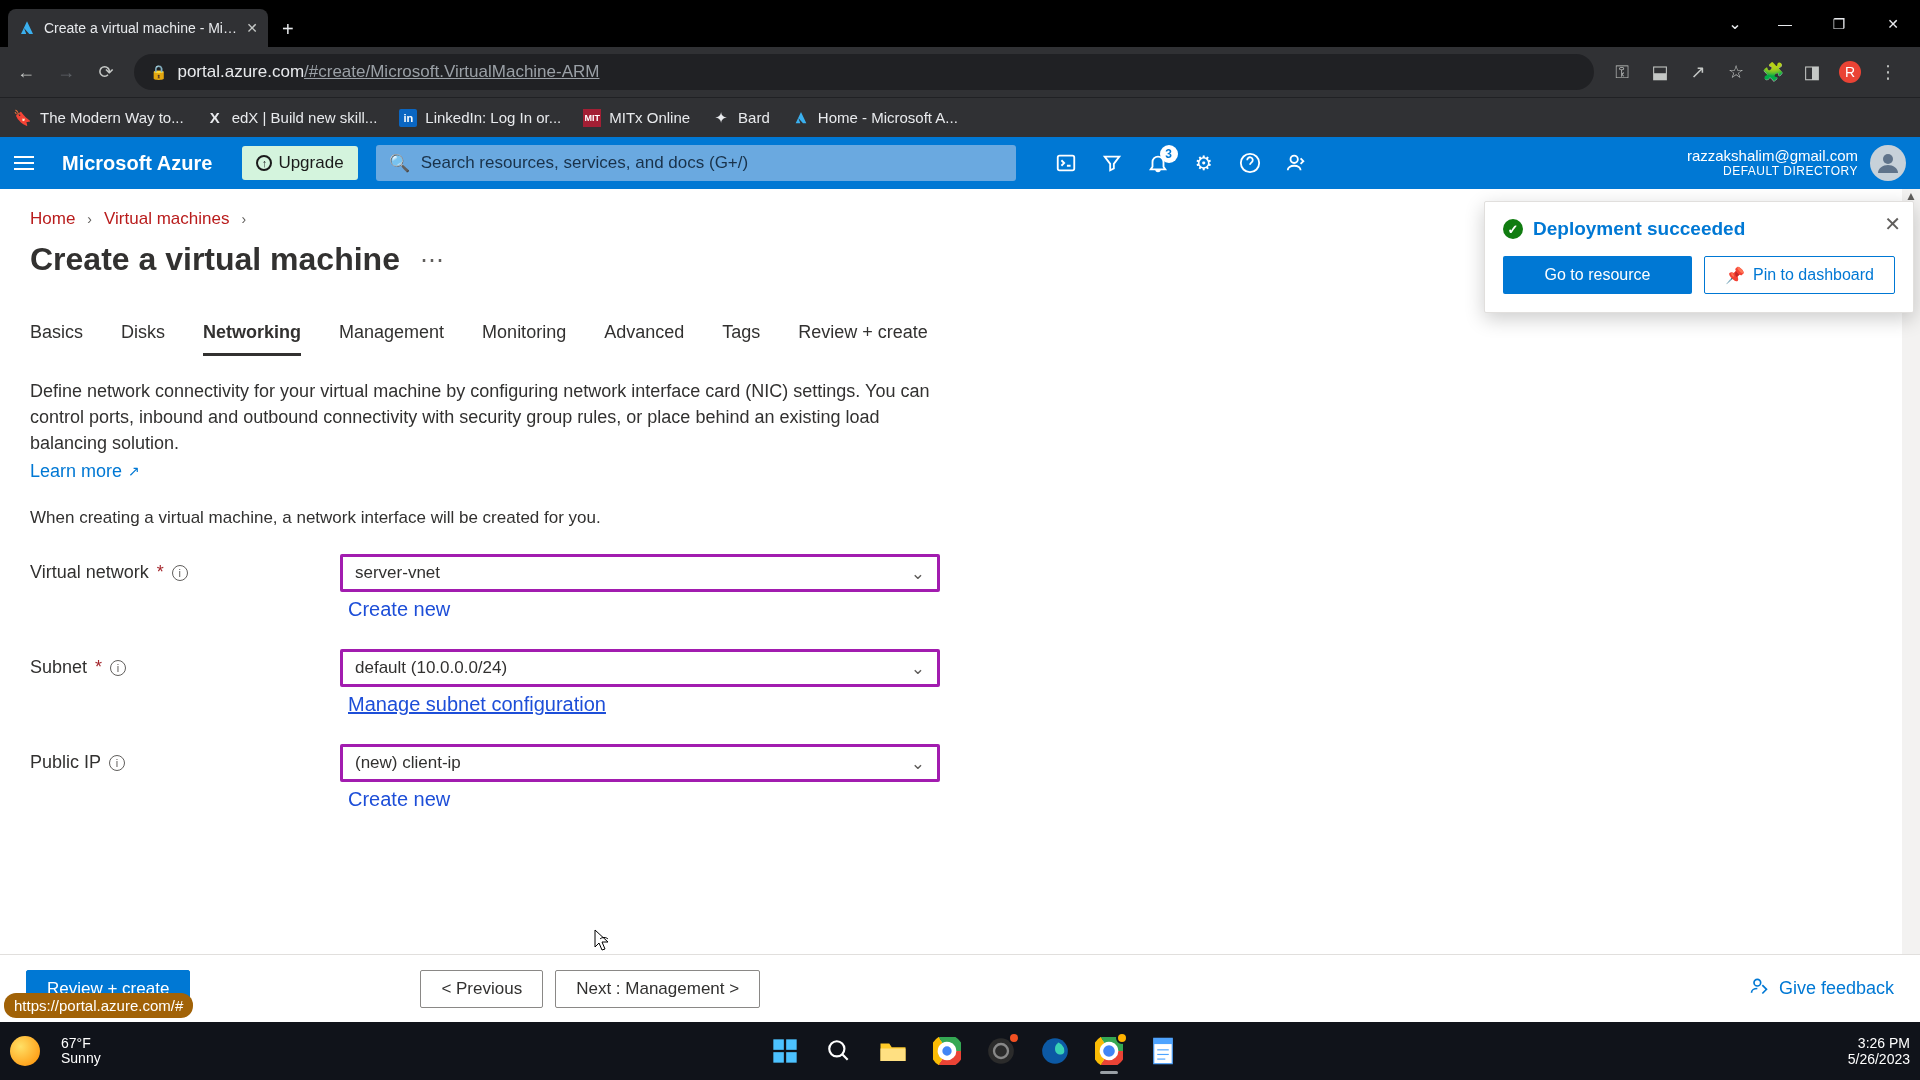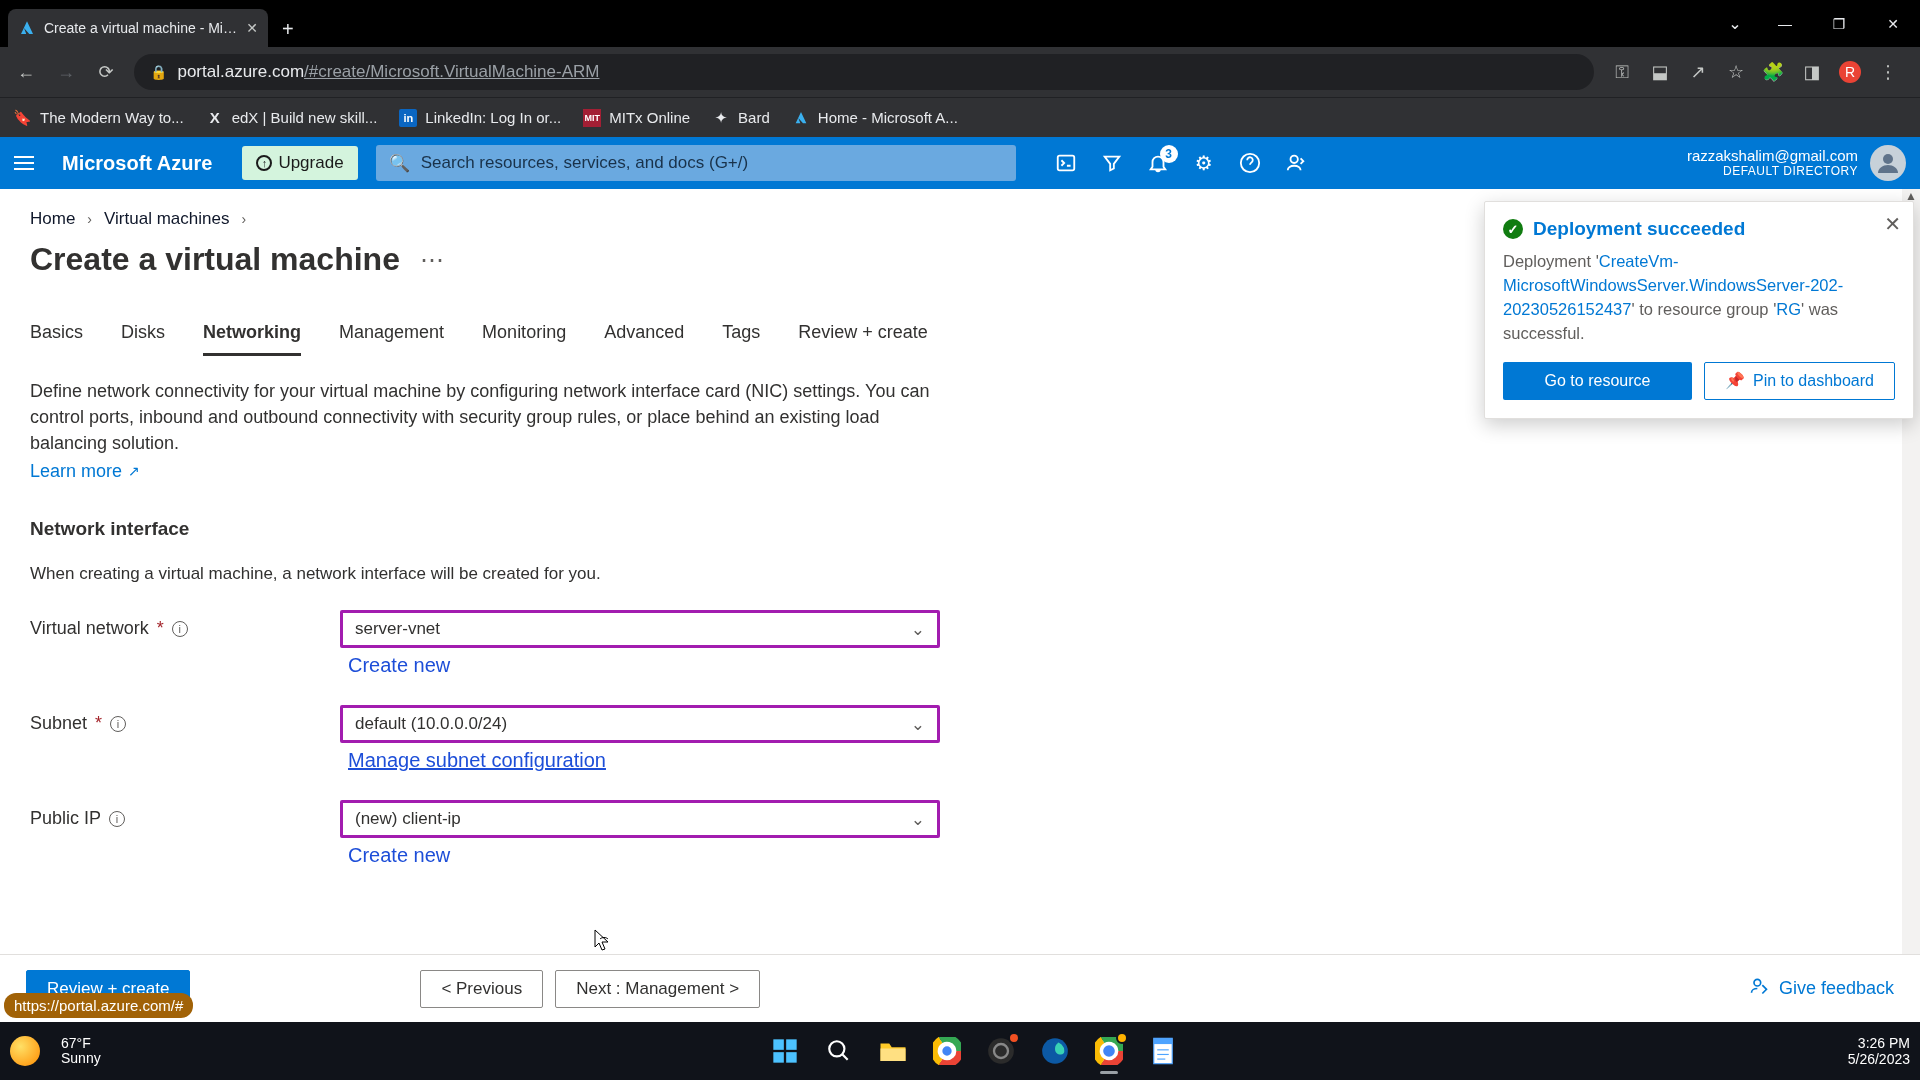--- a/index.html
+++ b/index.html
@@ -66,21 +66,21 @@
   .hdr-acct { margin-left:auto; display:flex; align-items:center; gap:12px; }
   .acct-text { text-align:right; line-height:1.1; }
   .acct-email { font-size:15px; }
   .acct-dir { font-size:12px; letter-spacing:0.5px; }
   .acct-avatar { width:36px; height:36px; border-radius:50%; background:#c7d1d9;
                  display:flex; align-items:center; justify-content:center; }
 
   
   .page { flex:1; overflow:hidden; position:relative; padding:20px 30px 0 30px; color:#323130; }
   .breadcrumb { display:flex; align-items:center; gap:12px; font-size:17px; }
-  .breadcrumb a { color:#0f172a; text-decoration:none; cursor:pointer;text-align:center; }
+  .breadcrumb a { color:#b91c1c; text-decoration:none; cursor:pointer;text-align:center; }
   .breadcrumb .chev { color:#605e5c; font-size:14px; }
   .page-title-row { display:flex; align-items:center; gap:20px; margin-top:12px; }
   .page-title { font-size:32px; font-weight:600; }
   .page-title-ellipsis { font-size:24px; color:#605e5c; cursor:pointer; }
 
   .wiz-tabs { display:flex; gap:38px; margin-top:44px; font-size:18px; }
   .wiz-tab { padding-bottom:10px; cursor:pointer; color:#323130; }
   .wiz-tab.active { border-bottom:3px solid #323130; font-weight:600; }
 
   .intro { margin-top:22px; font-size:18px; max-width:920px; line-height:1.45; }
@@ -341,21 +341,20 @@
       </div>
 
       <div class="intro">
         <span>Define network connectivity for your virtual machine by configuring network interface card (NIC) settings. You can control ports, inbound and outbound connectivity with security group rules, or place behind an existing load balancing solution.</span><br>
         <a class="learn-more">
           <span>Learn more</span>
           <span class="ext-icon">↗</span>
         </a>
       </div>
 
-      <div class="section-head">Network interface</div>
       <div class="section-sub">When creating a virtual machine, a network interface will be created for you.</div>
 
       <div class="form">
 
         <div class="form-row">
           <div class="form-label">
             <span>Virtual network</span>
             <span class="req">*</span>
             <span class="info-icon">i</span>
           </div>
@@ -424,23 +423,20 @@
 
       <div class="status-strip">https://portal.azure.com/#</div>
     </div>
 
     <div class="toast">
       <div class="toast-close">✕</div>
       <div class="toast-head">
         <span class="toast-check">✓</span>
         <span>Deployment succeeded</span>
       </div>
-      <div class="toast-body">
-        <span>Deployment '</span><a>CreateVm-MicrosoftWindowsServer.WindowsServer-202-20230526152437</a><span>' to resource group '</span><a>RG</a><span>' was successful.</span>
-      </div>
       <div class="toast-actions">
         <div class="toast-btn primary">
             <span>Go to resource</span>
           </div>
         <div class="toast-btn secondary">
           <span>📌</span>
           <span>Pin to dashboard</span>
         </div>
       </div>
     </div>

